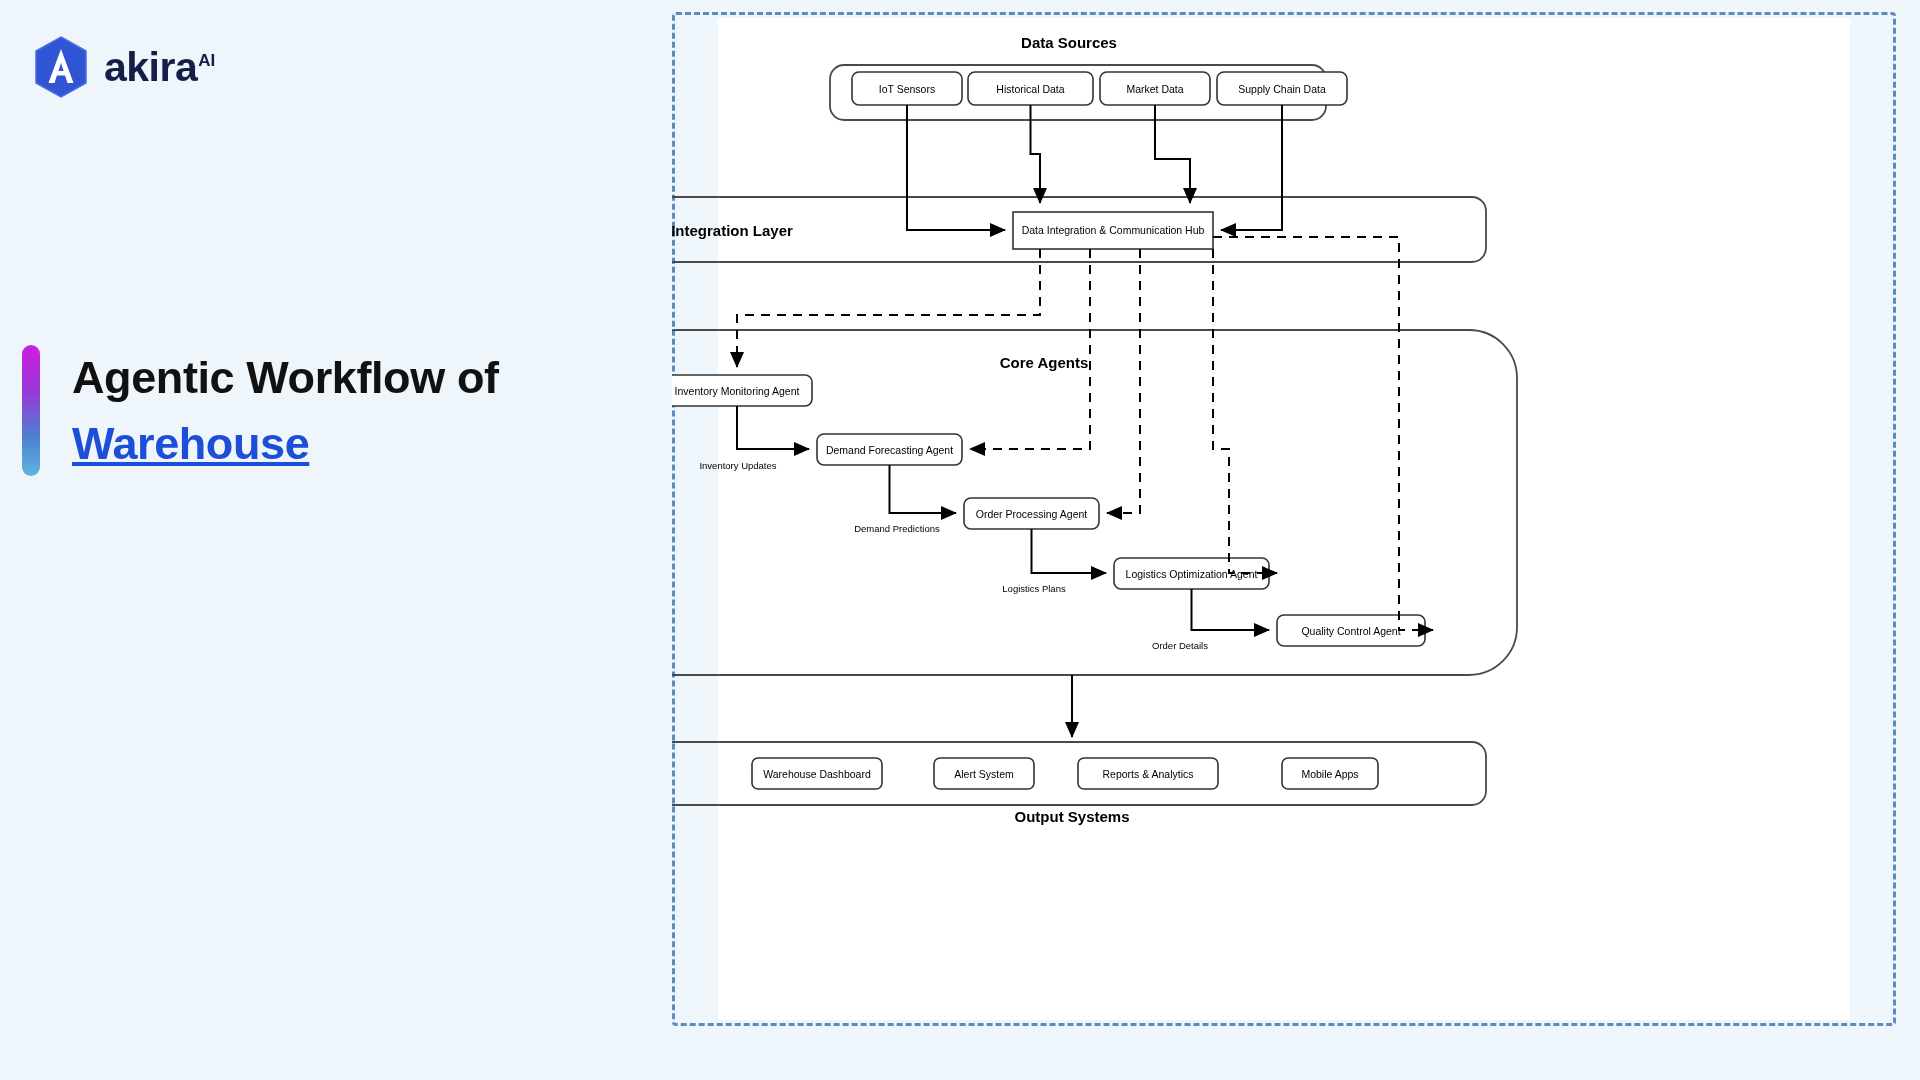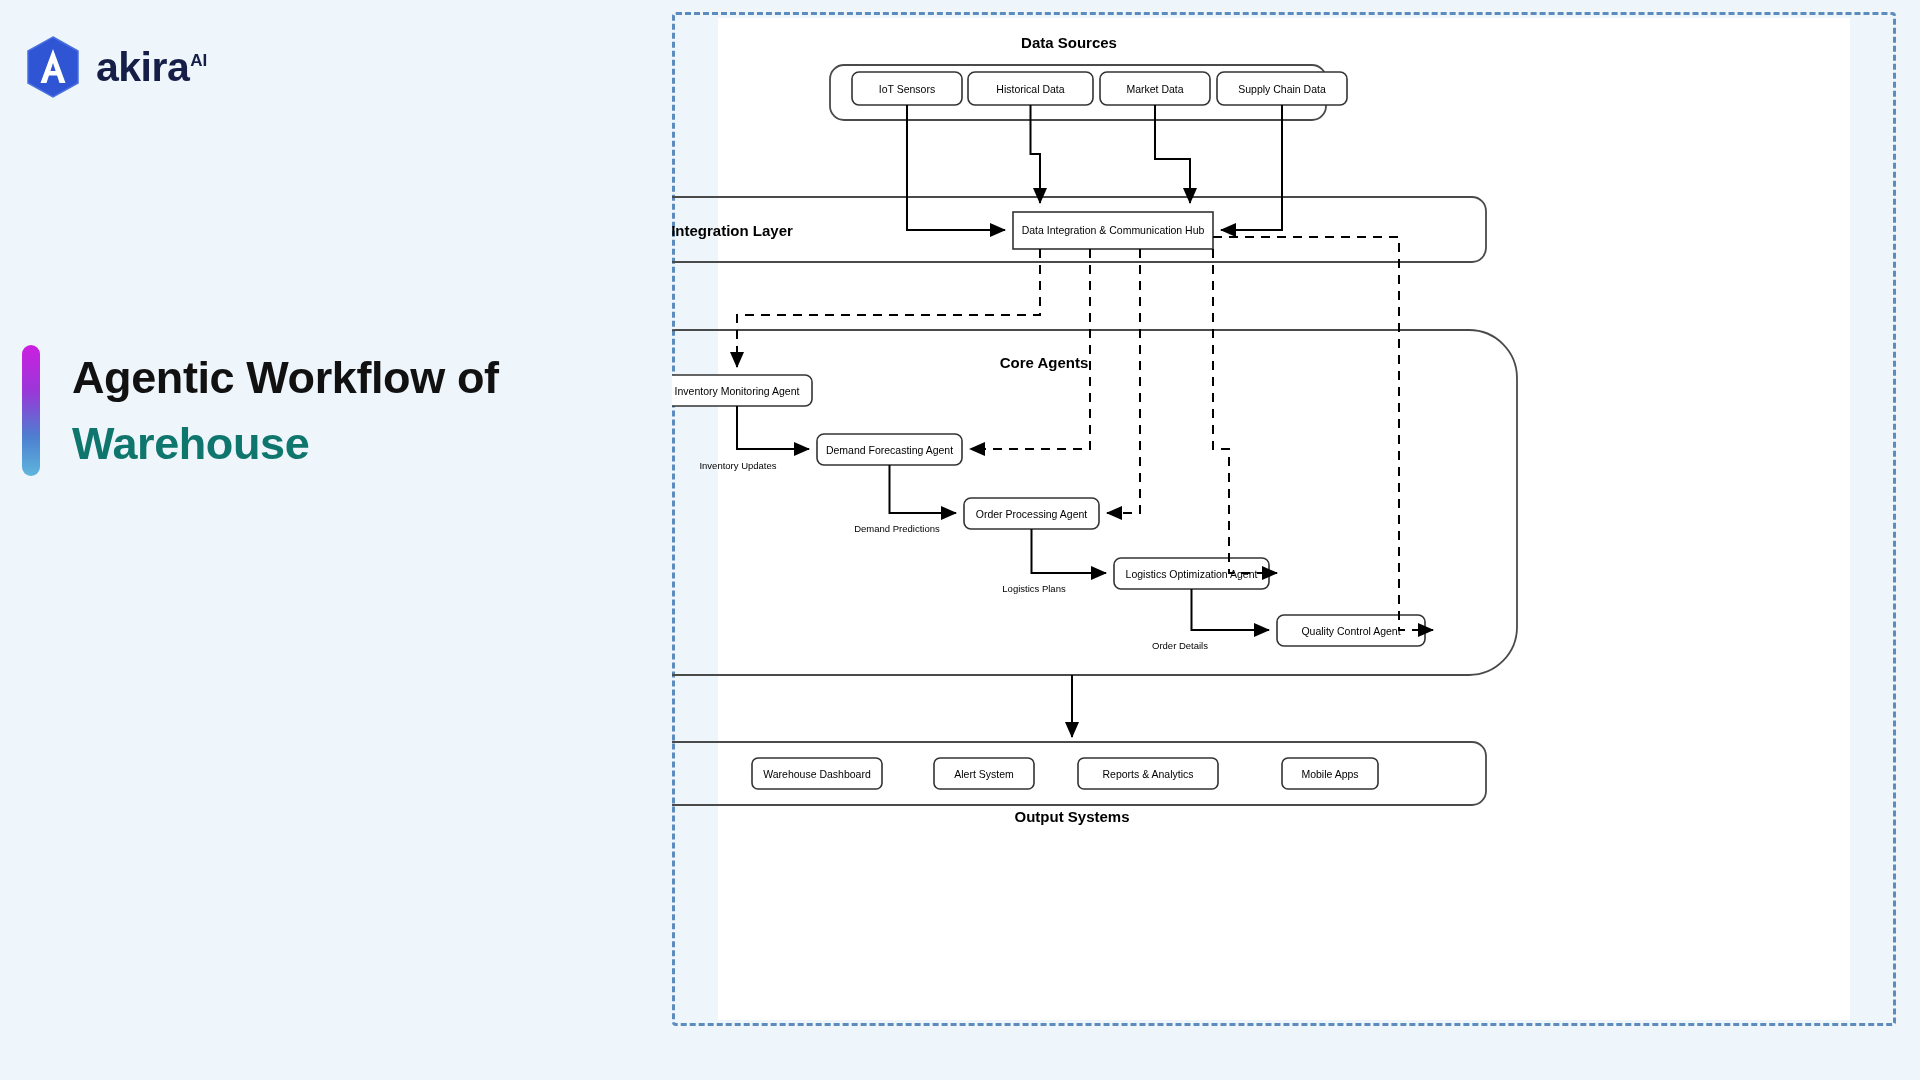--- a/index.html
+++ b/index.html
@@ -14,21 +14,21 @@
   #root {
     position: relative;
     width: 1920px;
     height: 1080px;
     background: #eef5fb;
   }
 
   
   .brand {
     position: absolute;
-    left: 24px;
+    left: 32px;
     top: 36px;
     display: flex;
     align-items: center;
     gap: 14px;
   }
   .brand-mark { width: 58px; height: 62px; display: block; }
   .brand-word {
     position: relative;
     font-size: 41px;
     font-weight: 700;
@@ -59,21 +59,21 @@
     background: linear-gradient(180deg, #cc1fe0 0%, #9a37d8 35%, #4d7fd0 70%, #5fb6dd 100%);
     flex: 0 0 auto;
   }
   .title-text {
     font-size: 45px;
     font-weight: 700;
     line-height: 1.46;
     letter-spacing: -0.4px;
   }
   .title-line-1 { color: #111111; text-align: center; }
-  .title-line-2 { color: #0f766e; }
+  .title-line-2 { color: #1d4ed8; text-decoration: underline; }
 
   
   .diagram-frame {
     position: absolute;
     left: 672px;
     top: 12px;
     width: 1224px;
     height: 1014px;
     border: 3px dashed #5c8cbe;
     border-radius: 4px;

